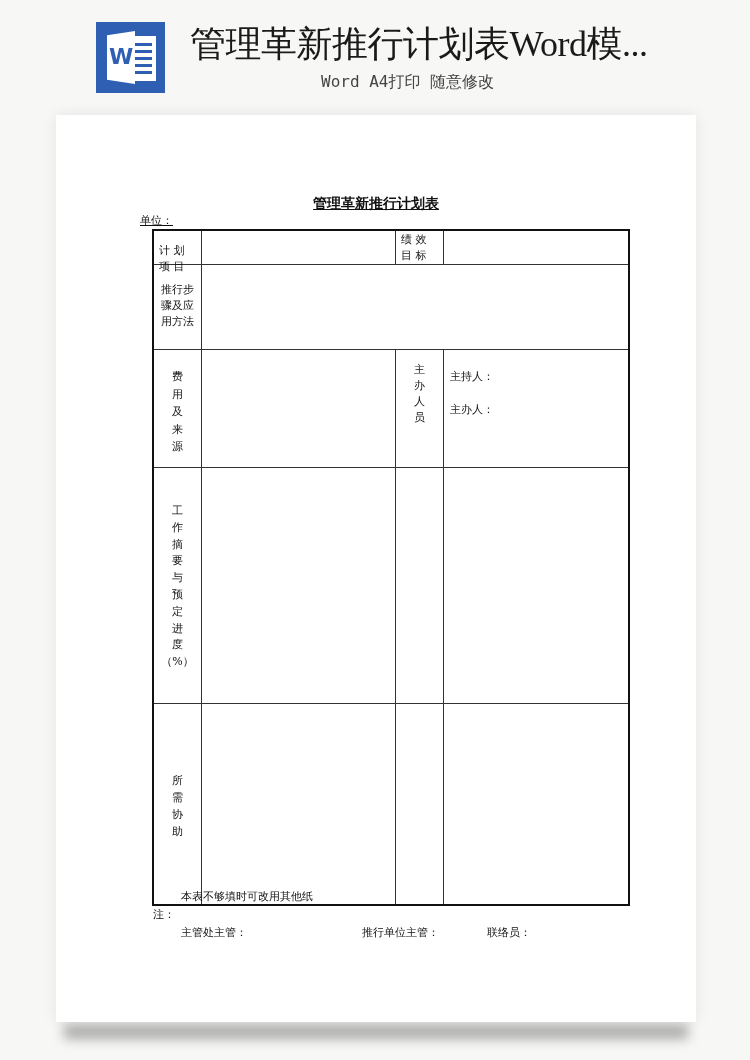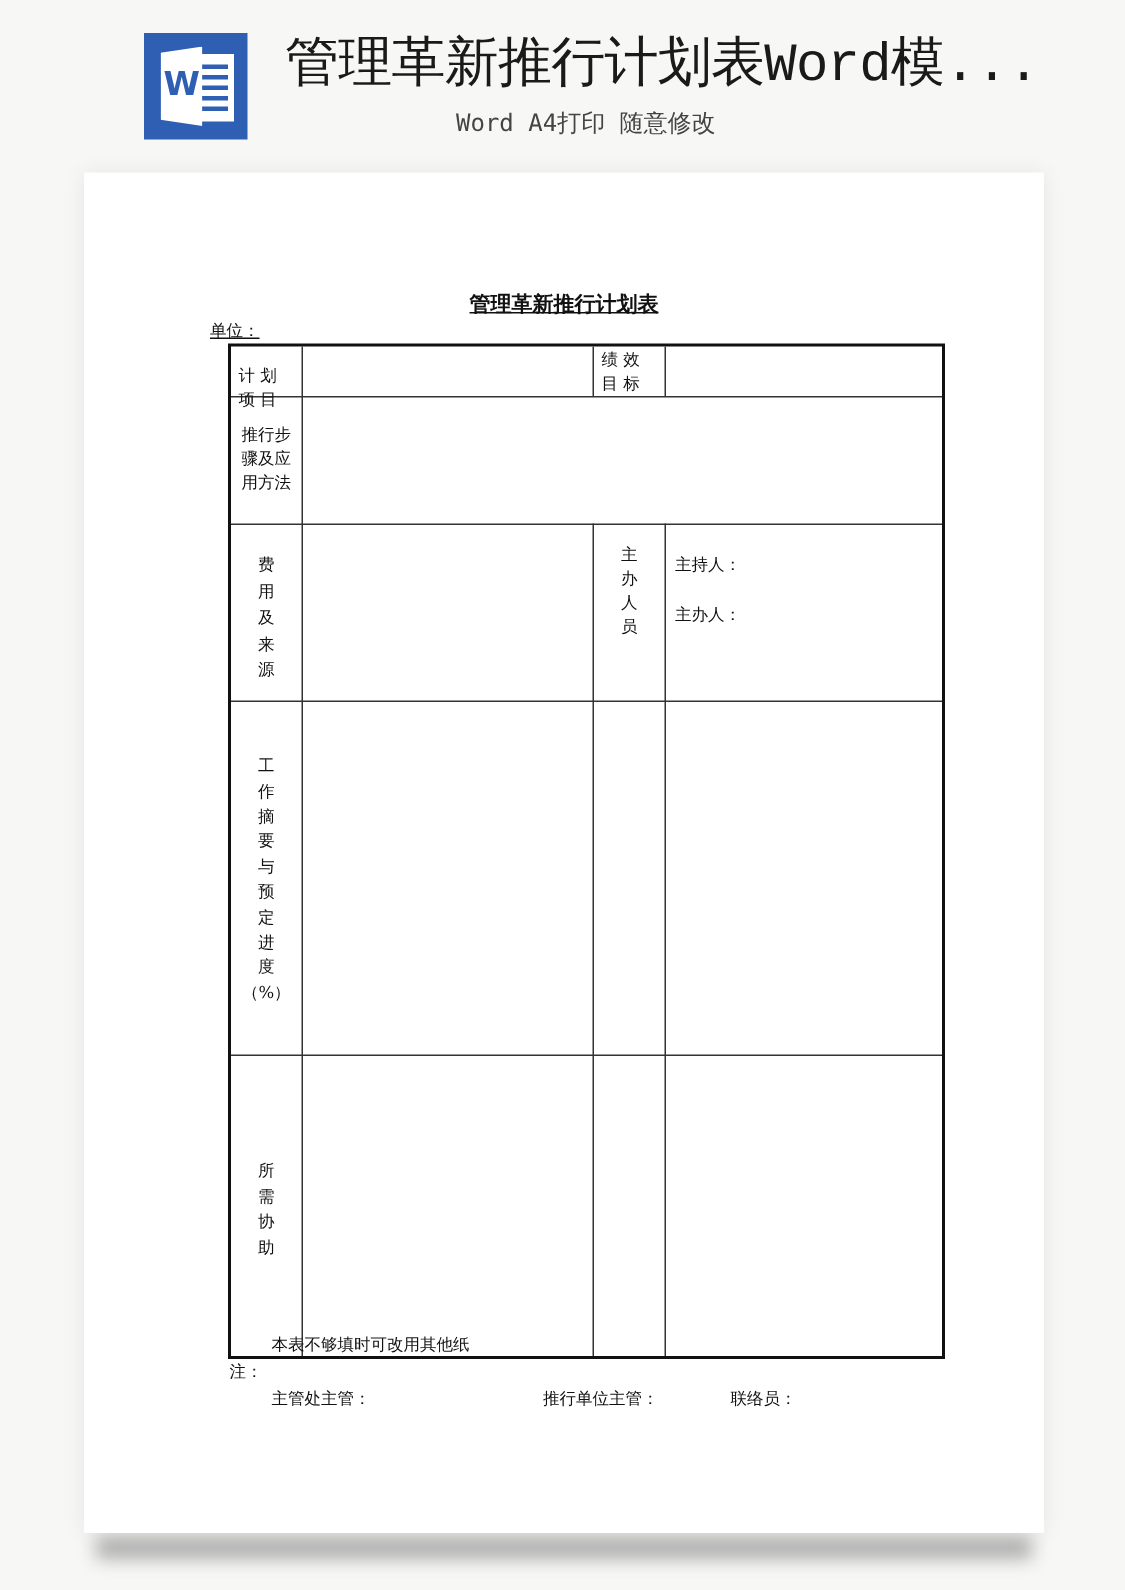--- a/index.html
+++ b/index.html
@@ -8,32 +8,32 @@
     font-family: "DejaVu Serif", "Liberation Serif", serif; color: #111;
   }
   .header { position: absolute; left: 0; top: 0; width: 750px; height: 110px; }
   .word-icon { position: absolute; left: 96px; top: 22px; width: 69px; height: 71px; background: #2f5fb3; }
   .word-icon .page-back { position: absolute; left: 33px; top: 14px; width: 27px; height: 45px; background: #fff; }
   .word-icon .line { position: absolute; left: 37px; width: 19px; height: 3px; background: #2f5fb3; }
   .word-icon .page-front { position: absolute; left: 11px; top: 9px; width: 28px; height: 53px; background: #fff;
      clip-path: polygon(0 8%, 100% 0, 100% 100%, 0 92%); }
   .word-icon .w { position: absolute; left: 13px; top: 21px; width: 24px; text-align: center; color: #2f5fb3;
      font-family: "DejaVu Sans", sans-serif; font-weight: bold; font-size: 22px; line-height: 28px; }
-  .title { position: absolute; left: 190px; top: 22px; font-family: Liberation Mono, monospace;
+  .title { position: absolute; left: 190px; top: 22px; font-family: Liberation Serif, serif;
      font-size: 36px; line-height: 44px; color: #1a1a1a; white-space: nowrap; letter-spacing: -0.5px; }
-  .subtitle { position: absolute; left: 304px; top: 71px; font-family: "DejaVu Sans Mono", "DejaVu Sans", sans-serif;
+  .subtitle { position: absolute; left: 321px; top: 71px; font-family: "DejaVu Sans Mono", "DejaVu Sans", sans-serif;
      font-size: 16px; line-height: 22px; color: #444; white-space: nowrap; }
 
   .paper-shadow { position: absolute; left: 64px; top: 1025px; width: 624px; height: 14px;
      background: #aaa; filter: blur(6px); }
   .paper { position: absolute; left: 56px; top: 115px; width: 640px; height: 907px; background: #fff;
      box-shadow: 0 0 14px rgba(0,0,0,0.08); }
 
   .doc-title { position: absolute; left: 0; top: 78px; width: 640px; text-align: center; font-size: 14px;
-     font-weight: bold; line-height: 20px; }
+     font-weight: bold; line-height: 20px; text-decoration: underline; }
   .doc-title span { text-decoration: underline; }
   .unit-label { position: absolute; left: 84px; top: 99px; font-size: 11px; line-height: 14px; text-decoration: underline; }
 
   .tbl { position: absolute; left: 96px; top: 114px; width: 478px; height: 677px; border: 2px solid #111; box-sizing: border-box; }
   .vl, .hl { position: absolute; background: #333; }
   .cell-text { position: absolute; font-size: 11px; line-height: 16px; text-align: center; }
 
   .footnote { position: absolute; font-size: 11px; line-height: 14px; white-space: nowrap; }
 </style>
 </head>

